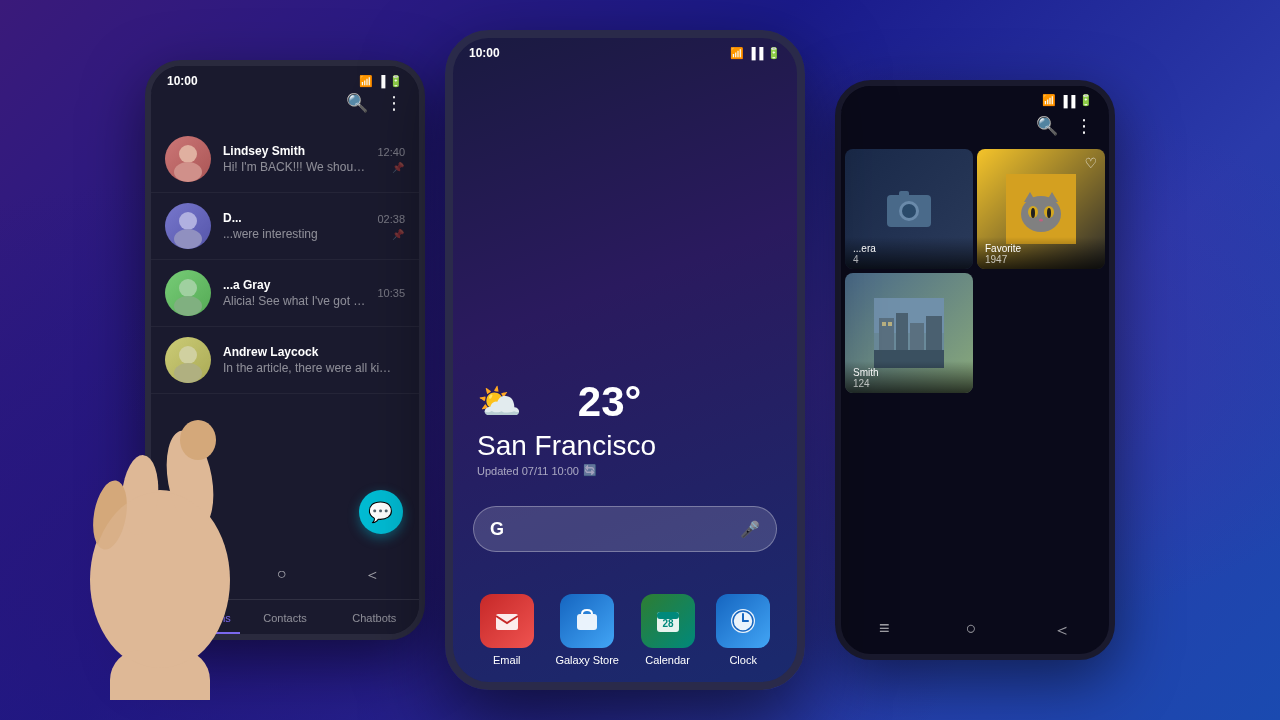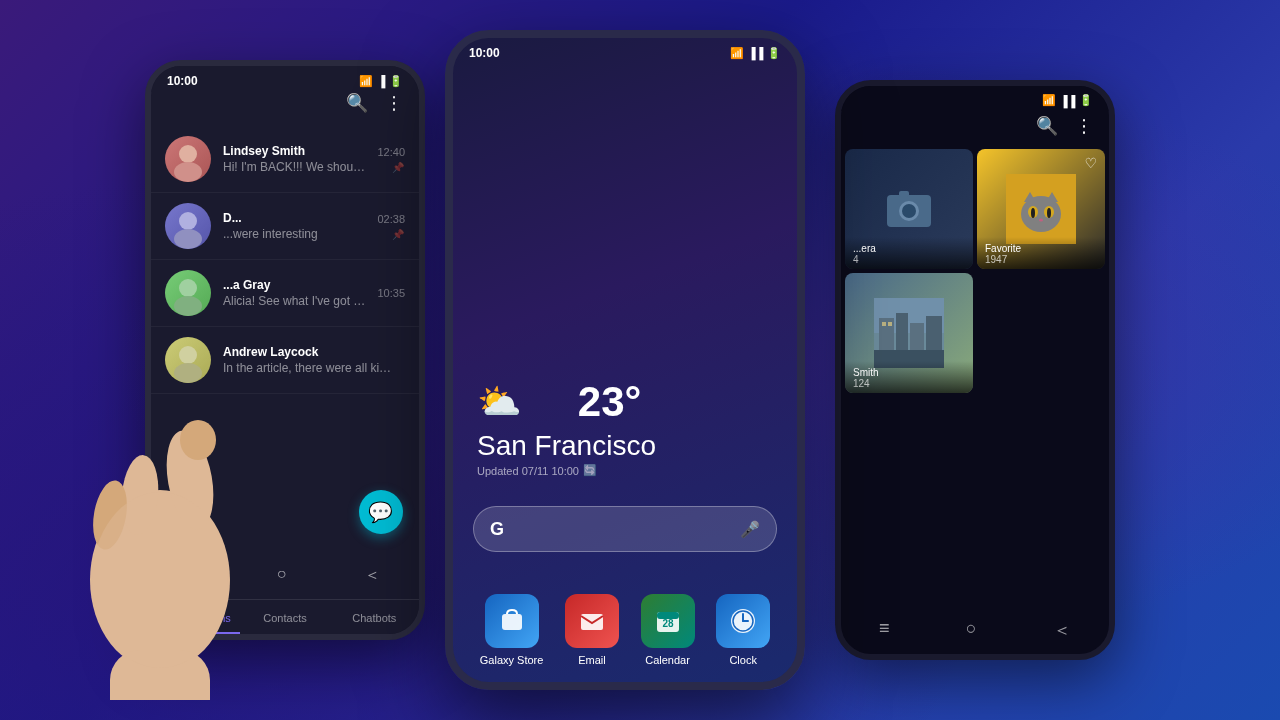--- a/index.html
+++ b/index.html
@@ -604,37 +604,37 @@
       </div>
 
       <div class="google-search">
         <span class="g-logo">G</span>
         <span class="g-spacer"></span>
         <span class="mic-icon">🎤</span>
       </div>
 
       <div class="app-dock">
         <div class="app-item">
+          <div class="app-icon email">
+            <svg width="30" height="30" viewBox="0 0 30 30">
+              <rect x="4" y="8" width="22" height="16" rx="2" fill="white" opacity="0.9"></rect>
+              <path d="M4 10 L15 17 L26 10" fill="none" stroke="#c62828" stroke-width="2"></path>
+            </svg>
+          </div>
+          <span class="app-label">Email</span>
+        </div>
+
+        <div class="app-item">
           <div class="app-icon galaxy-store">
             <svg width="30" height="30" viewBox="0 0 30 30">
               <rect x="5" y="8" width="20" height="16" rx="3" fill="white" opacity="0.9"></rect>
               <path d="M10 8 Q10 4 15 4 Q20 4 20 8" fill="none" stroke="white" stroke-width="2"></path>
             </svg>
           </div>
           <span class="app-label">Galaxy Store</span>
-        </div>
-
-        <div class="app-item">
-          <div class="app-icon email">
-            <svg width="30" height="30" viewBox="0 0 30 30">
-              <rect x="4" y="8" width="22" height="16" rx="2" fill="white" opacity="0.9"></rect>
-              <path d="M4 10 L15 17 L26 10" fill="none" stroke="#c62828" stroke-width="2"></path>
-            </svg>
-          </div>
-          <span class="app-label">Email</span>
         </div>
 
         <div class="app-item">
           <div class="app-icon calendar">
             <svg width="30" height="30" viewBox="0 0 30 30">
               <rect x="4" y="6" width="22" height="20" rx="3" fill="white" opacity="0.9"></rect>
               <rect x="4" y="6" width="22" height="7" rx="3" fill="#00897b"></rect>
               <text x="15" y="21" text-anchor="middle" fill="#00897b" font-size="10" font-weight="bold">28</text>
             </svg>
           </div>

